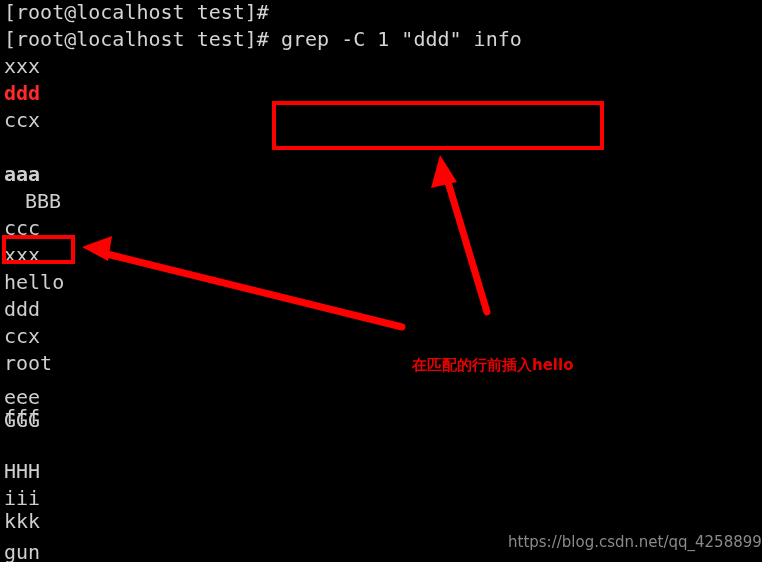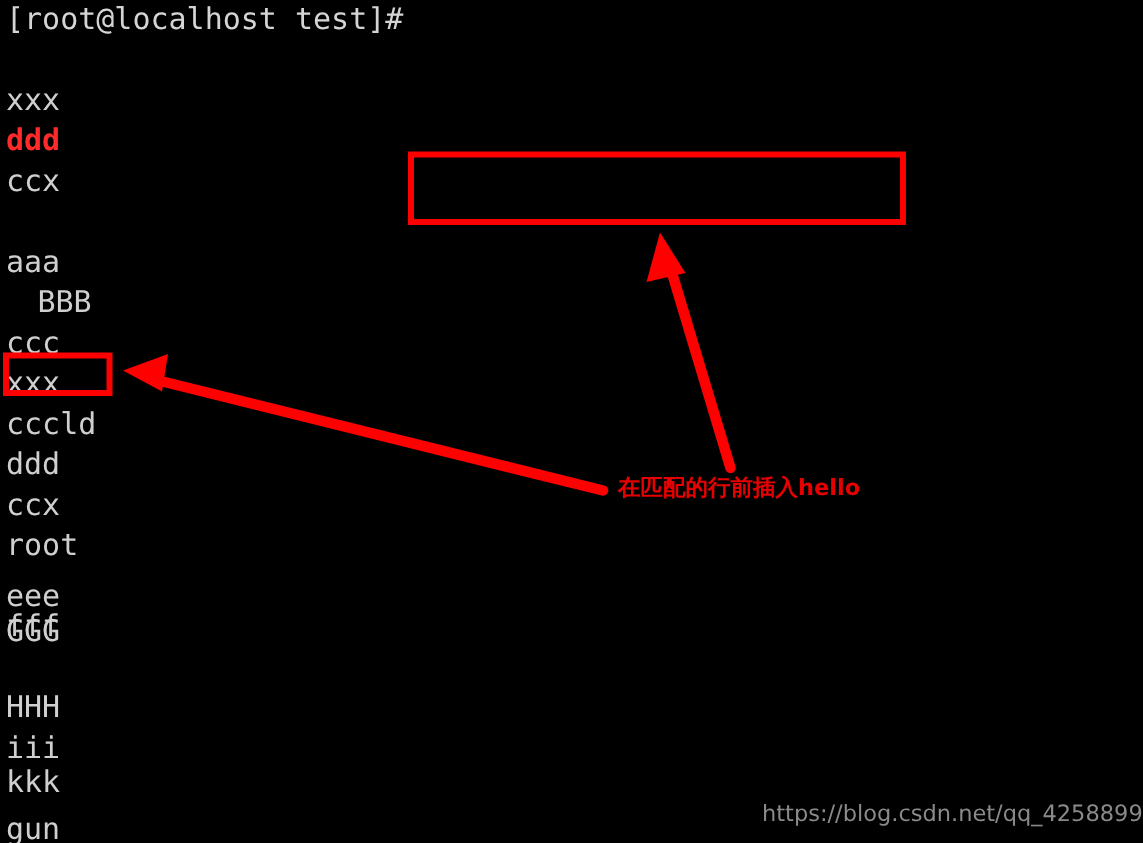--- a/index.html
+++ b/index.html
@@ -47,20 +47,21 @@
     background: transparent;
   }
   .anno-text {
     position: absolute;
     color: #e60000;
     font-family: "DejaVu Sans", "Liberation Sans", sans-serif;
     font-size: 15px;
     font-weight: bold;
     white-space: nowrap;
     letter-spacing: 0px;
+    margin-top: 40px;
   }
   .watermark {
     position: absolute;
     color: #8a8a8a;
     font-family: "DejaVu Sans", "Liberation Sans", sans-serif;
     font-size: 15px;
     white-space: nowrap;
   }
   svg.arrows {
     position: absolute;
@@ -71,28 +72,29 @@
     pointer-events: none;
   }
 </style>
 </head>
 <body>
 
 <div id="screen">
 
   <div class="term" id="terminal">
       <div class="line" style="top: -1px;"><span>[root@localhost test]# </span><span></span></div>
+      <div class="line" style="top: 26px;"><span>[root@localhost test]# </span><span>grep -C 1 "ddd" info</span></div>
       <div class="line out" style="top: 53px;"><span>xxx</span></div>
       <div class="line out" style="top: 80px;"><span class="match">ddd</span></div>
       <div class="line out" style="top: 107px;"><span>ccx</span></div>
-      <div class="line out" style="top: 161px;"><span>aaa</span></div>
+      <div class="line out" style="top: 161px; font-weight: bold;"><span>aaa</span></div>
       <div class="line out" style="top: 188px; margin-left: 21px;"><span>BBB</span></div>
       <div class="line out" style="top: 215px;"><span>ccc</span></div>
       <div class="line out" style="top: 242px;"><span>xxx</span></div>
-      <div class="line out" style="top: 269px;"><span>cccld</span></div>
+      <div class="line out" style="top: 269px;"><span>hello</span></div>
       <div class="line out" style="top: 296px;"><span>ddd</span></div>
       <div class="line out" style="top: 323px;"><span>ccx</span></div>
       <div class="line out" style="top: 350px;"><span>root</span></div>
       <div class="line out" style="top: 384px;"><span>eee</span></div>
       <div class="line out" style="top: 404px;"><span>fff</span></div>
       <div class="line out" style="top: 407px;"><span>GGG</span></div>
       <div class="line out" style="top: 458px;"><span>HHH</span></div>
       <div class="line out" style="top: 485px;"><span>iii</span></div>
       <div class="line out" style="top: 508px;"><span>kkk</span></div>
       <div class="line out" style="top: 539px;"><span>gun</span></div>

